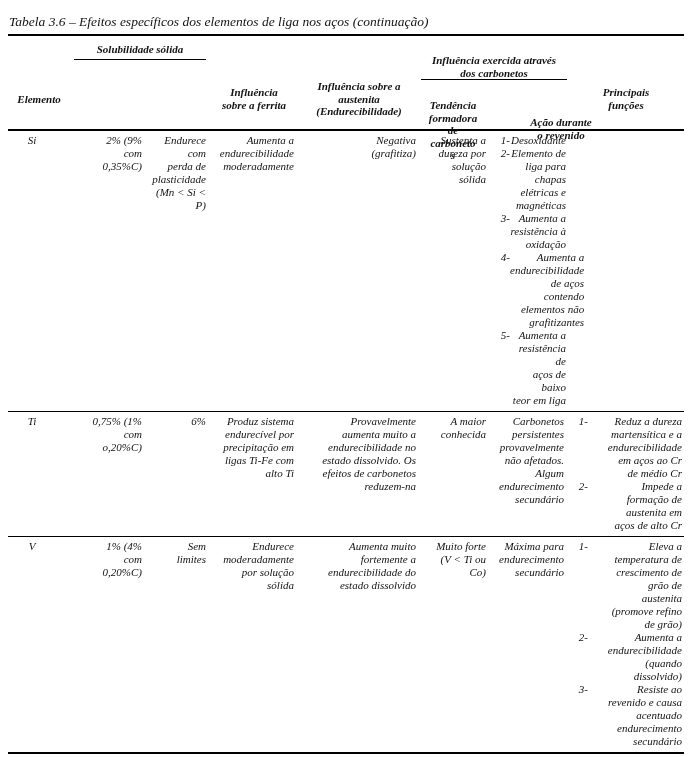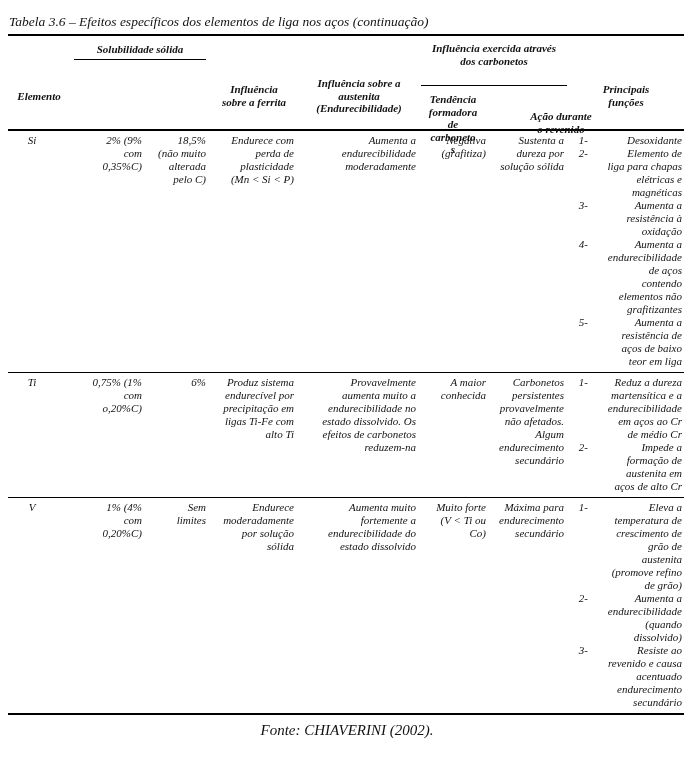--- a/index.html
+++ b/index.html
@@ -42,21 +42,21 @@
 
   .group { display: flex; flex-direction: column; }
   .group-solub { grid-column: 2 / 4; padding-top: 7px; }
   .group-carb  { grid-column: 6 / 8; padding-top: 2px; }
   .group-label {
     border-bottom: 1.5px solid #000;
     padding-bottom: 3px;
     margin: 0 4px;
     white-space: pre-line;
   }
-  .group-carb .group-label { margin: 4px 1px; padding-bottom: 18px; }
+  .group-carb .group-label { margin: 16px 1px; padding-bottom: 0; }
   .subrow { flex: 1; display: grid; }
   .group-solub .subrow { grid-template-columns: 72px 64px; }
   .group-carb  .subrow { grid-template-columns: 66px 78px; gap: 36px; }
   .subth { display: flex; align-items: center; justify-content: center; white-space: pre-line; }
   .subth-tendencia { align-items: flex-start; padding-top: 3px; }
 
   
   .trow {
     display: grid;
     grid-template-columns: 62px 76px 64px 88px 122px 70px 78px 116px;
@@ -125,24 +125,20 @@
 funções</div>
     </div>
 
     <div class="tbody">
 
       <div class="trow">
         <div class="cell cell-elemento">Si</div>
         <div class="cell">2% (9%
 com
 0,35%C)</div>
-        <div class="cell">18,5%
-(não muito
-alterada
-pelo C)</div>
         <div class="cell">Endurece com
 perda de
 plasticidade
 (Mn &lt; Si &lt; P)</div>
         <div class="cell">Aumenta a
 endurecibilidade
 moderadamente</div>
         <div class="cell">Negativa
 (grafitiza)</div>
         <div class="cell">Sustenta a

